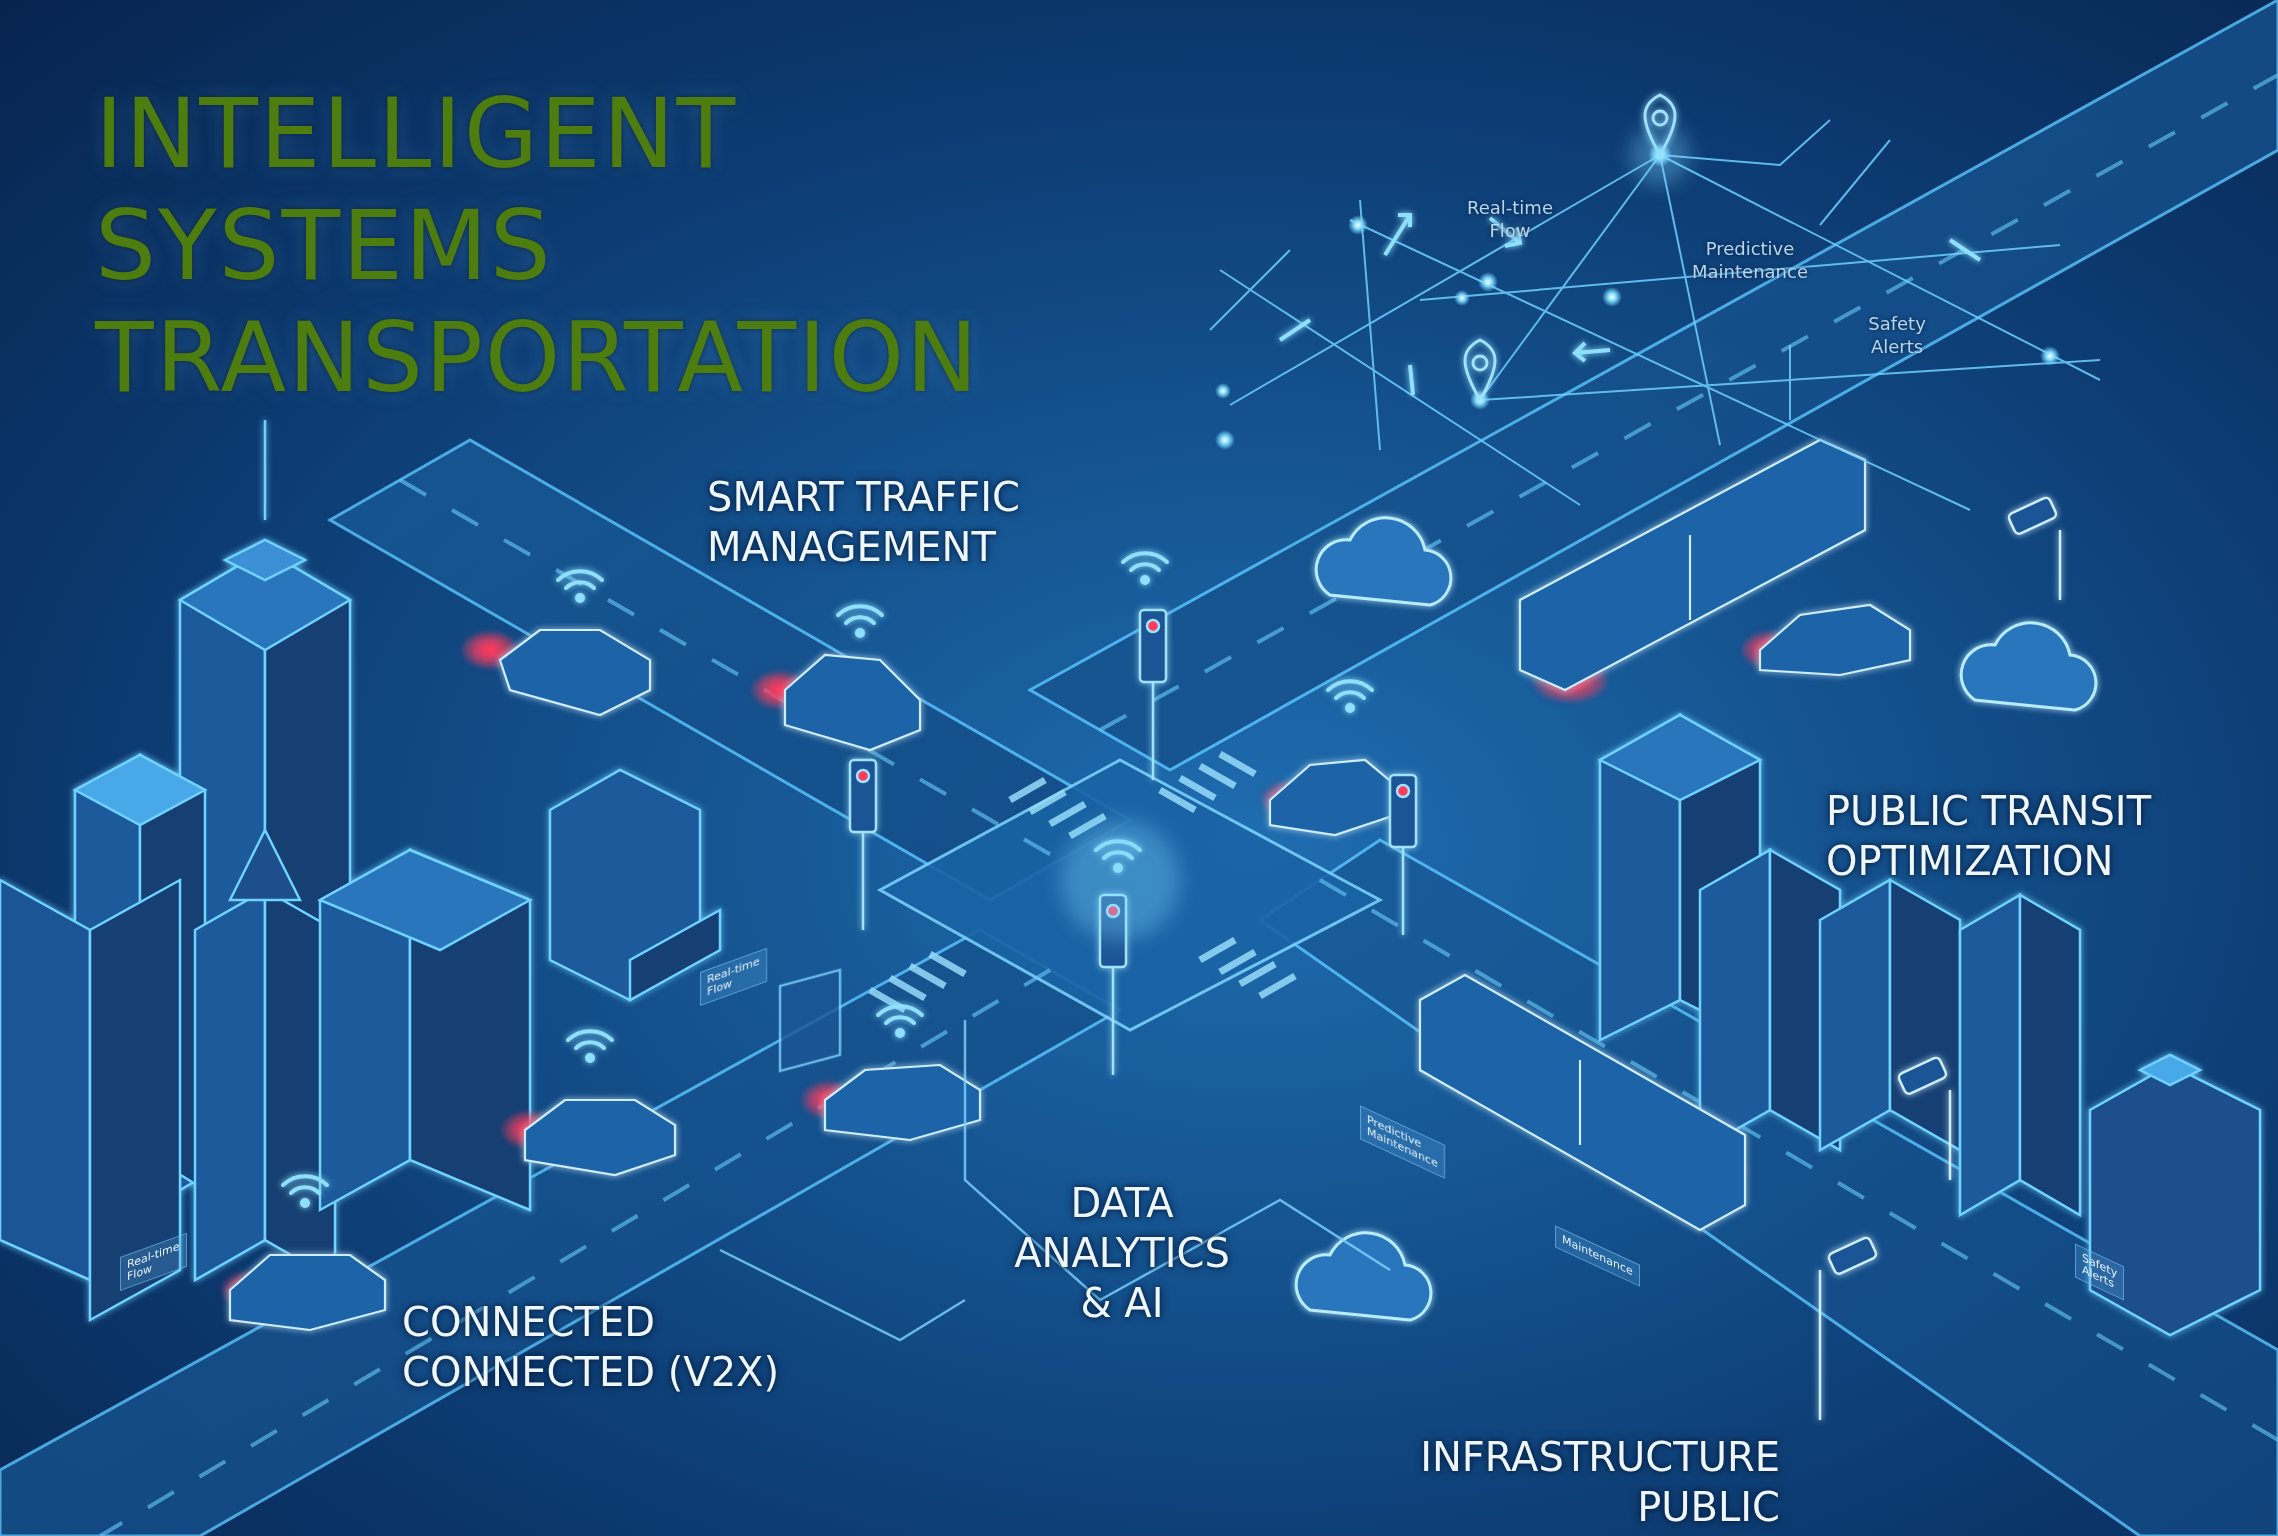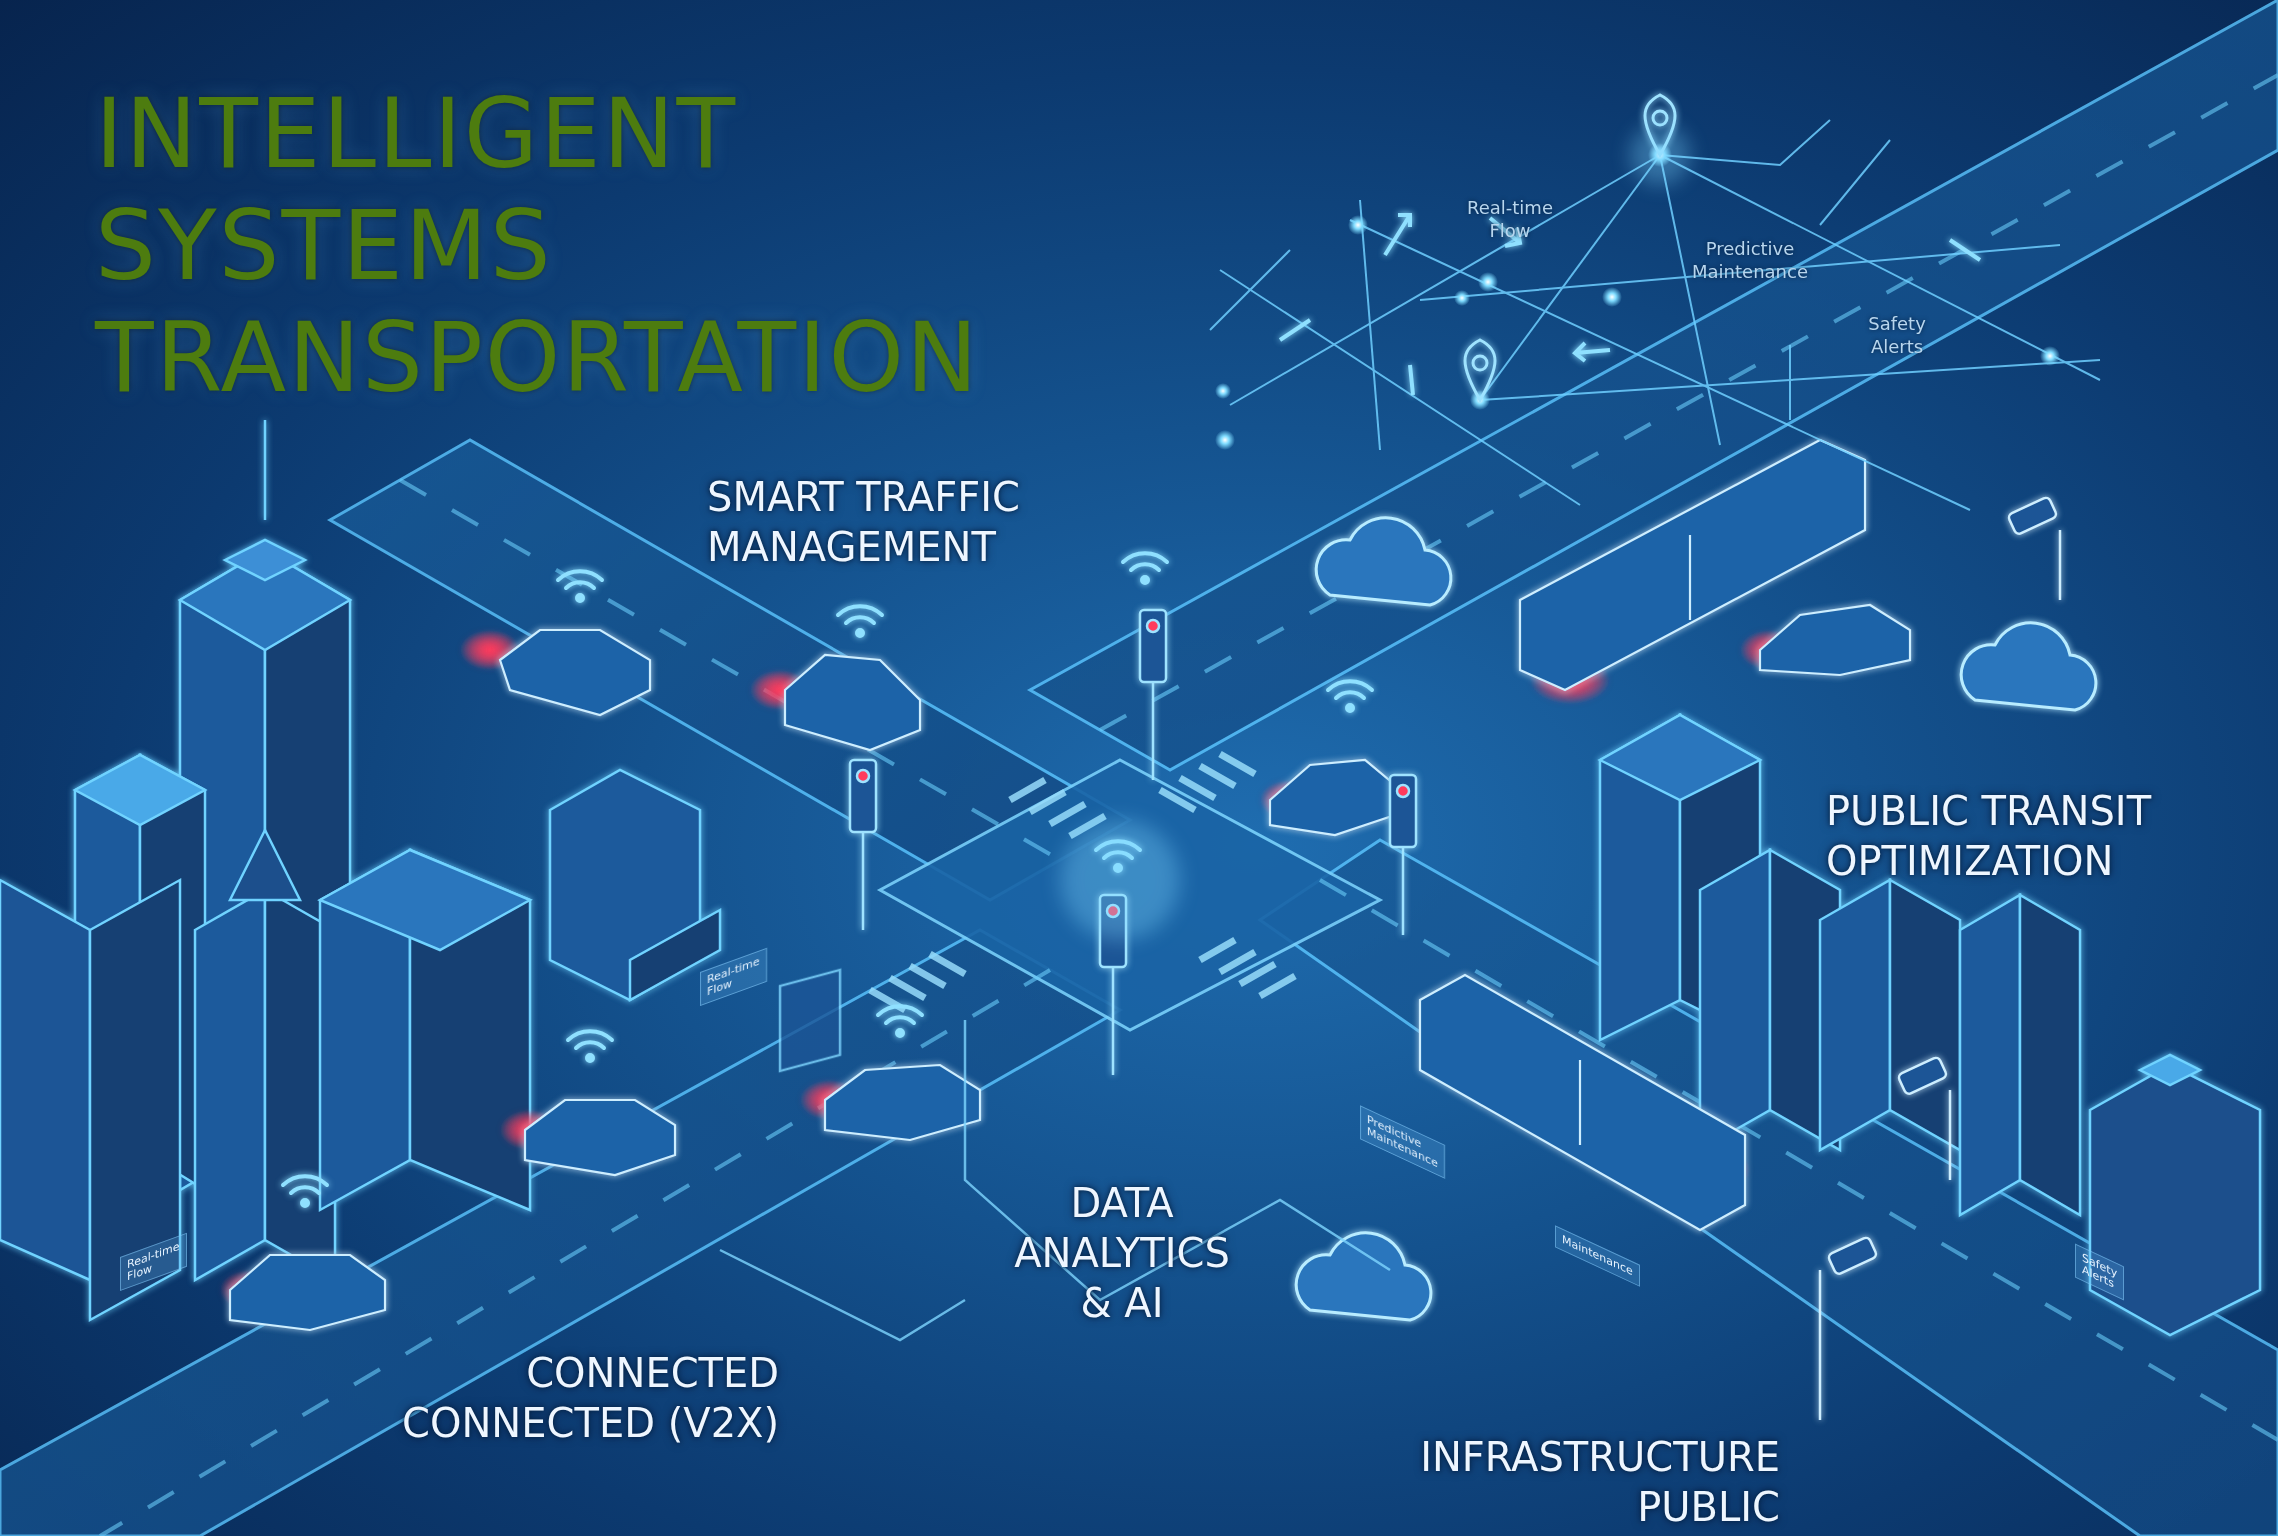--- a/index.html
+++ b/index.html
@@ -323,21 +323,21 @@
   <span>PUBLIC TRANSIT</span>
   <span>OPTIMIZATION</span>
 </div>
 
 <div class="label" style="left:992px; top:1178px; text-align:center; width:260px;">
   <span>DATA</span>
   <span>ANALYTICS</span>
   <span>&amp; AI</span>
 </div>
 
-<div class="label" style="left:402px; top:1348px;text-align:right;">
+<div class="label" style="left:402px; top:1297px;">
   <span>CONNECTED</span>
   <span>CONNECTED (V2X)</span>
 </div>
 
 <div class="label" style="left:1410px; top:1432px; text-align:right; width:370px;">
   <span>INFRASTRUCTURE</span>
   <span>PUBLIC</span>
 </div>
 
 <div class="net-label" style="left:1455px; top:196px; width:110px;">

